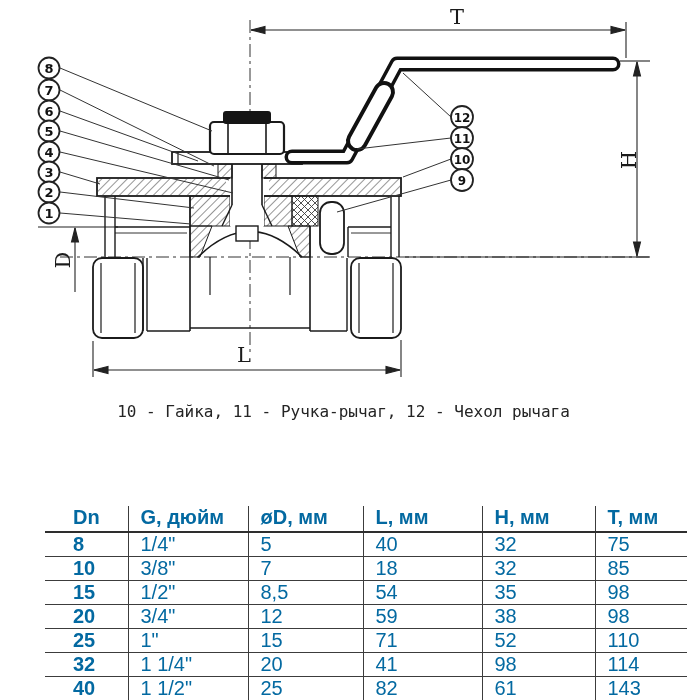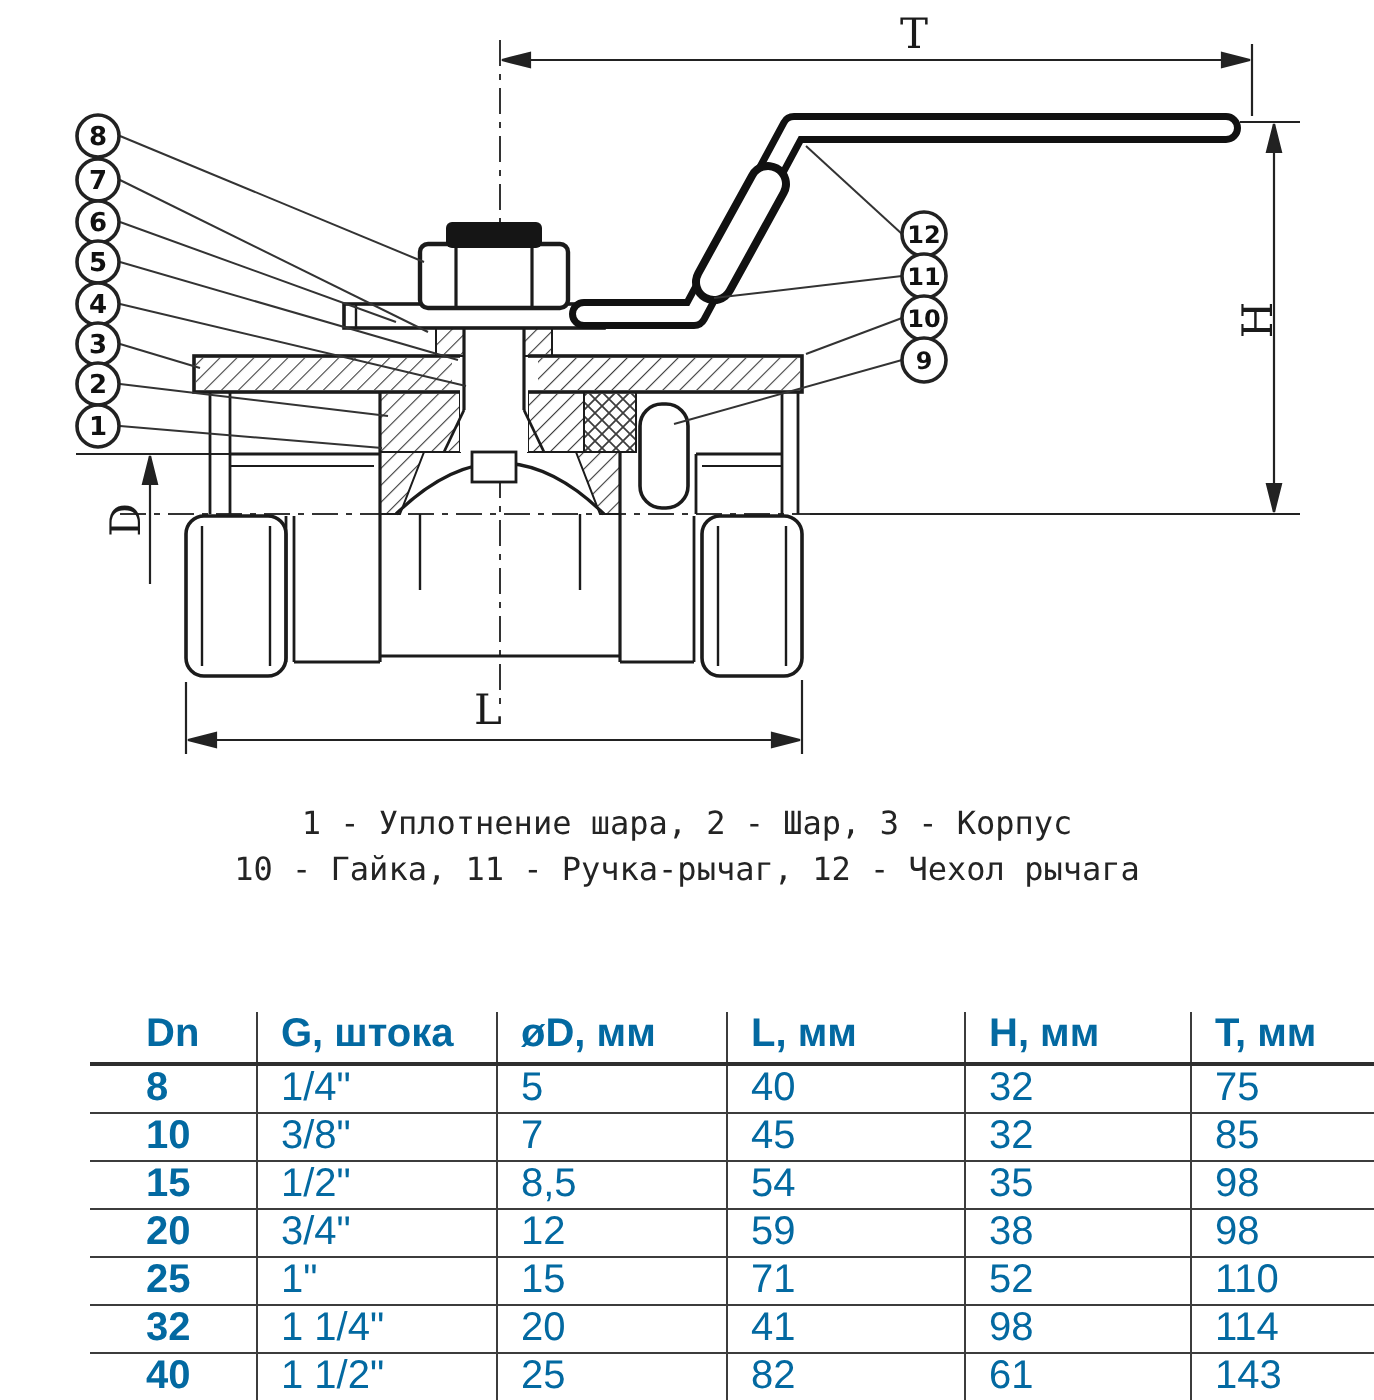--- a/index.html
+++ b/index.html
@@ -210,57 +210,56 @@
           <text class="callout-num small" x="462" y="163.5" text-anchor="middle" stroke="none">10</text>
         </g>
       <g>
           <circle cx="462" cy="180" r="11"></circle>
           <text class="callout-num small" x="462" y="184.5" text-anchor="middle" stroke="none">9</text>
         </g>
     </g>
   </svg>
 
   <div class="legend">
-    <div>1 - Уплотнение шара, 2 - Шар, 3 - Корпус</div>
     <div>10 - Гайка, 11 - Ручка-рычаг, 12 - Чехол рычага</div>
   </div>
 
   <table class="dim-table">
     <colgroup>
       <col class="c0">
         <col class="c1">
         <col class="c2">
         <col class="c3">
         <col class="c4">
         <col class="c5">
     </colgroup>
     <thead>
       <tr>
         <th>Dn</th>
-        <th>G, штока</th>
+        <th>G, дюйм</th>
         <th>øD, мм</th>
         <th>L, мм</th>
         <th>H, мм</th>
         <th>T, мм</th>
       </tr>
     </thead>
     <tbody>
         <tr>
           <td>8</td>
           <td>1/4"</td>
           <td>5</td>
           <td>40</td>
           <td>32</td>
           <td>75</td>
         </tr>
         <tr>
           <td>10</td>
           <td>3/8"</td>
           <td>7</td>
-          <td>45</td>
+          <td>18</td>
           <td>32</td>
           <td>85</td>
         </tr>
         <tr>
           <td>15</td>
           <td>1/2"</td>
           <td>8,5</td>
           <td>54</td>
           <td>35</td>
           <td>98</td>

